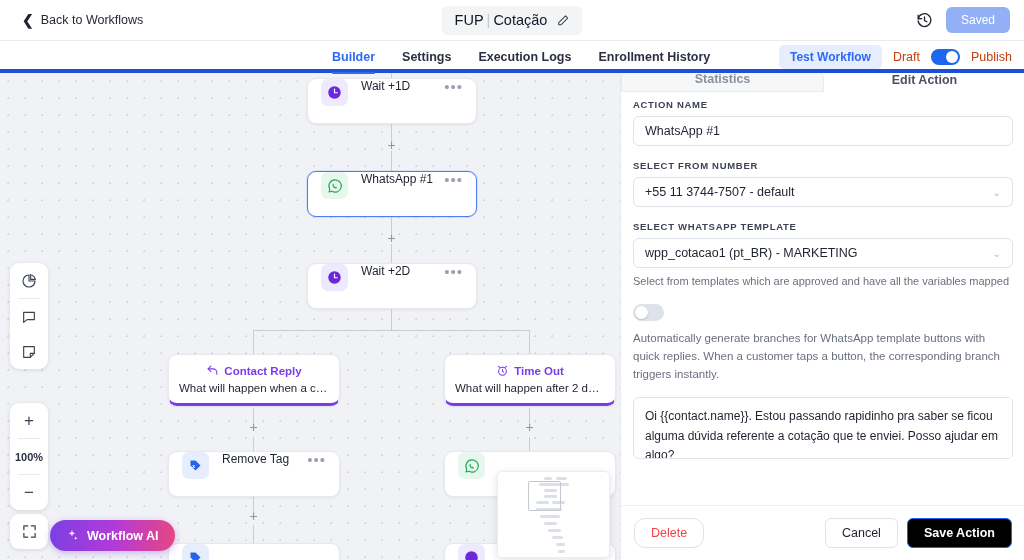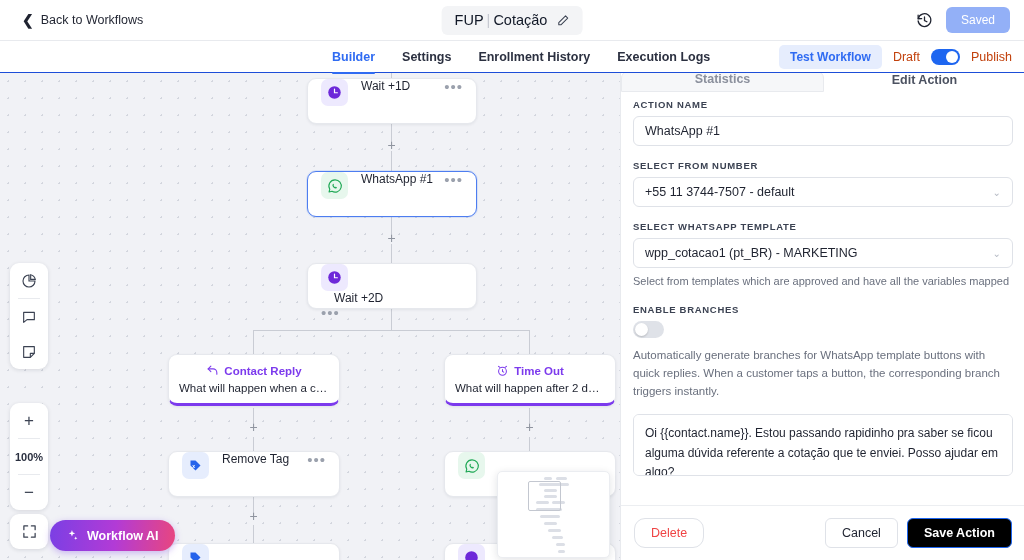--- a/index.html
+++ b/index.html
@@ -37,21 +37,21 @@
   }
   .hist-icon { width: 17px; height: 17px; cursor: pointer; display: block; }
   .saved-btn {
     background: #93b0f7; color: #fff; border: none; border-radius: 6px;
     font-size: 12px; padding: 6px 15px; font-family: inherit; cursor: default;
   }
 
   
   .navbar {
     position: absolute; top: 41px; left: 0; width: 1024px; height: 32px;
-    background: #fff; border-bottom: 1px solid #1d4ed8; z-index: 39;
+    background: #fff; border-bottom: 4px solid #1d4ed8; z-index: 39;
   }
   .nav-tabs { position: absolute; left: 332px; top: 0; display: flex; gap: 27px; height: 32px; }
   .nav-tab {
     font-size: 12.5px; color: #2b3040; line-height: 32px; cursor: pointer;
     position: relative; white-space: nowrap; font-weight: bold;
   }
   .nav-tab.active { color: #2f6bf2; font-weight: 600; }
   .nav-tab.active::after {
     content: ''; position: absolute; left: 0; right: 0; bottom: -1px;
     height: 2.5px; background: #2f6bf2; border-radius: 2px;
@@ -218,22 +218,22 @@
           <polyline points="12,7 12,12 15.4,13.8"></polyline>
       </svg>
       <button class="saved-btn">Saved</button>
     </div>
   </div>
 
   <div class="navbar">
     <div class="nav-tabs">
       <div class="nav-tab active">Builder</div>
       <div class="nav-tab">Settings</div>
+      <div class="nav-tab">Execution Logs</div>
       <div class="nav-tab">Enrollment History</div>
-      <div class="nav-tab">Execution Logs</div>
     </div>
     <div class="nav-right">
       <button class="test-wf">Test Workflow</button>
       <span class="draft-label">Draft</span>
       <div class="toggle">
           <div class="knob"></div>
         </div>
       <span class="publish-label">Publish</span>
     </div>
   </div>
@@ -280,21 +280,21 @@
       <span class="node-ico ico-wa">
         <svg width="16" height="16" viewBox="0 0 24 24" fill="none" stroke="#1fa855" stroke-width="1.7">
           <path d="M12 2.8A9.2 9.2 0 0 0 4.2 16.8L3.1 21l4.4-1.1A9.2 9.2 0 1 0 12 2.8z" stroke-linejoin="round"></path>
           <path d="M9 8.6c.3-.1.6 0 .8.4l.6 1.2c.1.3 0 .5-.2.7l-.4.4c.6 1.1 1.3 1.8 2.4 2.4l.4-.4c.2-.2.5-.3.7-.2l1.2.6c.3.2.5.5.4.8-.2.8-1 1.3-1.8 1.2-2.5-.4-4.6-2.5-5-5-.1-.8.3-1.6 1.1-1.8z" fill="#1fa855" stroke="none"></path>
         </svg>
       </span>
       <span class="node-label">WhatsApp #1</span>
       <span class="node-dots">•••</span>
     </div>
 
-    <div class="node" style="left:307px; top:190px; width:170px; height:46px;flex-direction:column;">
+    <div class="node" style="left:307px; top:190px; width:170px; height:46px;">
       <span class="node-ico ico-wait">
         <svg width="15" height="15" viewBox="0 0 24 24" fill="#6d28d9">
             <circle cx="12" cy="12" r="10"></circle>
             <path d="M12 6.4v6h4.6" stroke="#fff" stroke-width="1.9" fill="none" stroke-linecap="round"></path>
           </svg>
       </span>
       <span class="node-label">Wait +2D</span>
       <span class="node-dots">•••</span>
     </div>
 
@@ -451,21 +451,20 @@
       <div class="field">
         <div class="field-label">SELECT WHATSAPP TEMPLATE</div>
         <div class="input-box select-box">
           <span>wpp_cotacao1 (pt_BR) - MARKETING</span>
           <span class="caret">⌄</span>
         </div>
         <div class="helper">Select from templates which are approved and have all the variables mapped</div>
       </div>
 
       <div class="field">
-        <div class="field-label">ENABLE BRANCHES</div>
         <div class="switch">
             <div class="knob"></div>
           </div>
         <div class="desc">Automatically generate branches for WhatsApp template buttons with quick replies. When a customer taps a button, the corresponding branch triggers instantly.</div>
       </div>
 
       <textarea class="msg-box" style="">Oi {{contact.name}}. Estou passando rapidinho pra saber se ficou alguma dúvida referente a cotação que te enviei. Posso ajudar em algo?</textarea>
     </div>
 
     <div class="panel-footer">

